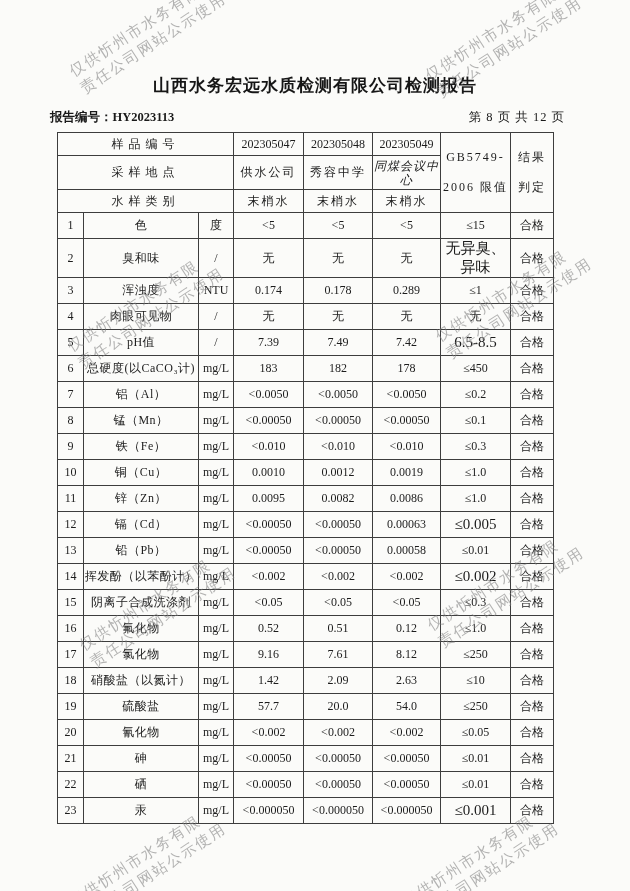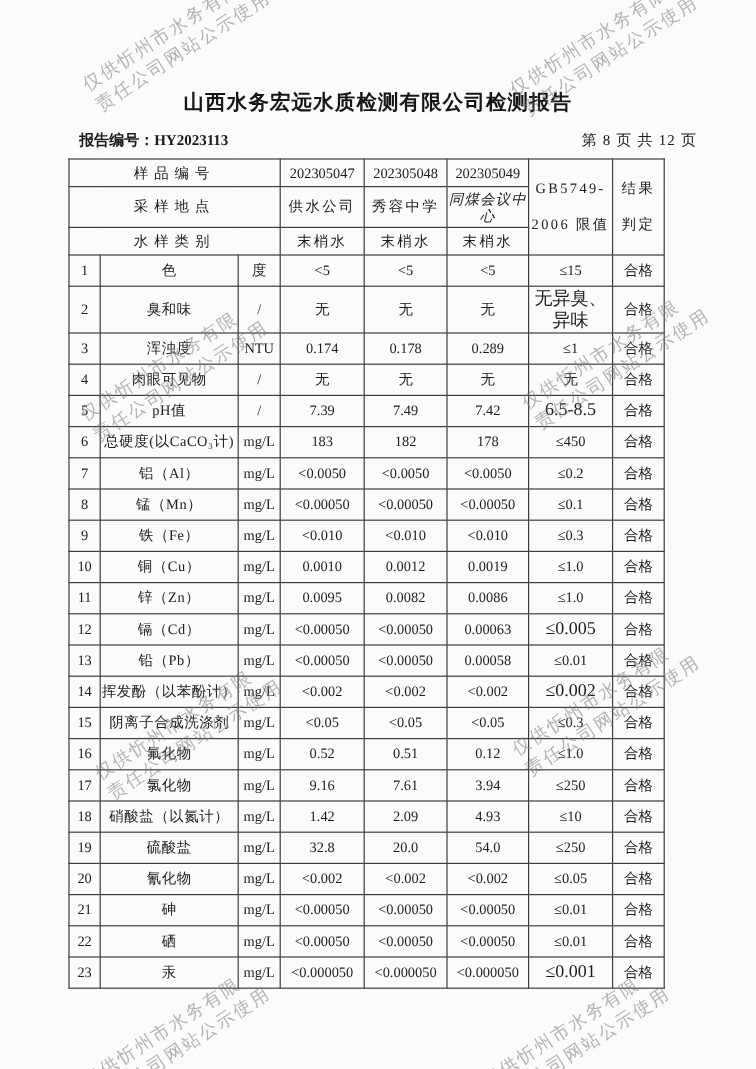--- a/index.html
+++ b/index.html
@@ -9,21 +9,21 @@
     font-family:"Liberation Serif","DejaVu Serif",serif;
     color:#1c1c1c;
   }
   
   .title{
     position:absolute;top:74px;left:0;width:630px;
     text-align:center;font-size:17px;font-weight:bold;letter-spacing:1px;
     color:#161616;
   }
   .meta{
-    position:absolute;top:109px;left:66px;width:515px;
+    position:absolute;top:109px;left:50px;width:515px;
     display:flex;justify-content:space-between;align-items:center;
     font-size:12.5px;font-weight:bold;color:#1a1a1a;
   }
   .meta .page-info{font-weight:normal;letter-spacing:1px;}
   
   table.report{
     position:absolute;left:57px;top:132px;width:496px;
     border-collapse:collapse;table-layout:fixed;
   }
   table.report td{
@@ -305,39 +305,39 @@
         <td class="c-val">0.12</td>
         <td class="c-limit">≤1.0</td>
         <td class="c-result">合格</td>
       </tr>
       <tr>
         <td class="c-no">17</td>
         <td class="c-param">氯化物</td>
         <td class="c-unit">mg/L</td>
         <td class="c-val">9.16</td>
         <td class="c-val">7.61</td>
-        <td class="c-val">3.94</td>
+        <td class="c-val">8.12</td>
         <td class="c-limit">≤250</td>
         <td class="c-result">合格</td>
       </tr>
       <tr>
         <td class="c-no">18</td>
         <td class="c-param">硝酸盐（以氮计）</td>
         <td class="c-unit">mg/L</td>
         <td class="c-val">1.42</td>
         <td class="c-val">2.09</td>
-        <td class="c-val">4.93</td>
+        <td class="c-val">2.63</td>
         <td class="c-limit">≤10</td>
         <td class="c-result">合格</td>
       </tr>
       <tr>
         <td class="c-no">19</td>
         <td class="c-param">硫酸盐</td>
         <td class="c-unit">mg/L</td>
-        <td class="c-val">32.8</td>
+        <td class="c-val">57.7</td>
         <td class="c-val">20.0</td>
         <td class="c-val">54.0</td>
         <td class="c-limit">≤250</td>
         <td class="c-result">合格</td>
       </tr>
       <tr>
         <td class="c-no">20</td>
         <td class="c-param">氰化物</td>
         <td class="c-unit">mg/L</td>
         <td class="c-val">&lt;0.002</td>

